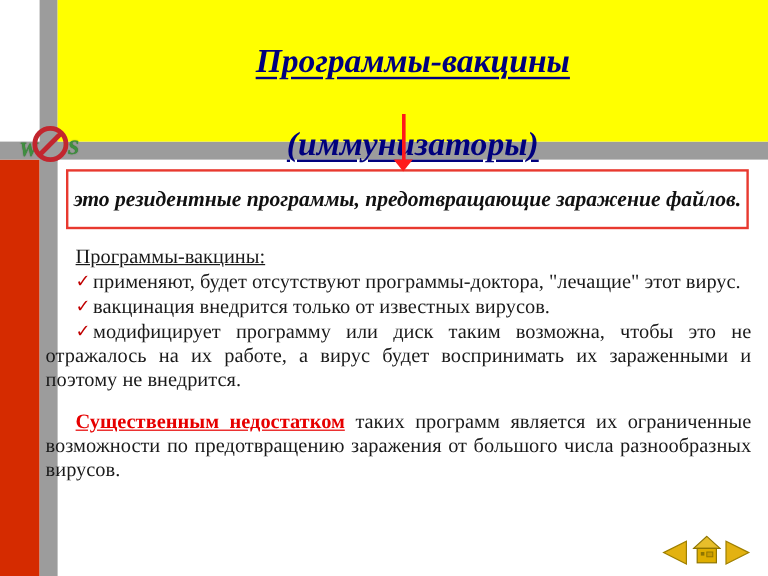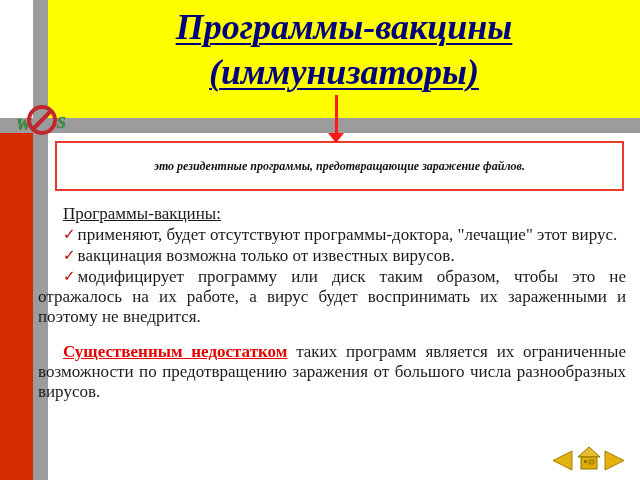--- a/index.html
+++ b/index.html
@@ -12,22 +12,22 @@
   .red-side-bar{position:absolute;left:0;top:133px;width:33px;height:347px;background:#d52b00;}
   .v-gray-bar{position:absolute;left:33px;top:0;width:15px;height:480px;background:#9c9c9c;}
   .h-gray-bar{position:absolute;left:0;top:118px;width:640px;height:15px;background:#9c9c9c;}
   
   .title-box{
     position:absolute;left:48px;top:0;width:592px;height:118px;
     background:#ffff00;text-align:center;padding-top:5px;box-sizing:border-box;
   }
   .title-box .line{
     display:block;color:#00007d;font-weight:bold;font-style:italic;
-    font-size:36px;line-height:45px;text-decoration:underline;
-    text-decoration-thickness:2px;text-underline-offset:4px;
+    font-size:28px;line-height:45px;text-decoration:underline;
+    text-decoration-thickness:2px;text-underline-offset:4px;margin-top:24px;
   }
   
   .logo{position:absolute;left:16px;top:103px;width:50px;height:36px;z-index:5;}
   .logo .ltr{
     position:absolute;color:#3f8f3f;font-weight:bold;font-style:italic;
     font-size:17px;text-shadow:0 0 1px #245c24;
   }
   .logo .ltr-w{left:0;top:12px;}
   .logo .ltr-s{right:0;top:10px;}
   .logo .circle{
@@ -46,21 +46,21 @@
     border-top:10px solid #ff1a1a;
   }
   
   .def-box{
     position:absolute;left:55px;top:141px;width:569px;height:50px;
     background:#ffffff;border:2px solid #e8392f;box-sizing:border-box;
     display:flex;align-items:center;justify-content:center;text-align:center;
   }
   .def-box .def-text{
     font-weight:bold;font-style:italic;color:#111;
-    font-size:12px;line-height:22px;padding:0 4px;
+    font-size:18px;line-height:22px;padding:0 4px;
   }
   
   .content{
     position:absolute;left:38px;top:204px;width:588px;
     color:#1a1a1a;font-size:17px;line-height:20px;text-align:justify;
   }
   .content p{margin:0;text-indent:25px;}
   .section-heading{text-align:left;}
   .section-heading span{text-decoration:underline;}
   .check{
@@ -102,24 +102,24 @@
 <div class="def-box">
   <span class="def-text">это резидентные программы, предотвращающие заражение файлов.</span>
 </div>
 
 <div class="content">
   <p class="section-heading"><span>Программы-вакцины:</span></p>
   <p class="bullet">
     <span class="check">✓</span><span>применяют, будет отсутствуют программы-доктора, "лечащие" этот вирус.</span>
   </p>
   <p class="bullet">
-    <span class="check">✓</span><span>вакцинация возможна только от известных вирусов.</span>
+    <span class="check">✓</span><span>вакцинация внедрится только от известных вирусов.</span>
   </p>
   <p class="bullet">
-    <span class="check">✓</span><span>модифицирует программу или диск таким образом, чтобы это не отражалось на их работе, а вирус будет воспринимать их зараженными и поэтому не внедрится.</span>
+    <span class="check">✓</span><span>модифицирует программу или диск таким возможна, чтобы это не отражалось на их работе, а вирус будет воспринимать их зараженными и поэтому не внедрится.</span>
   </p>
   <p class="note">
     <span class="note-lead">Существенным недостатком</span><span> таких программ является их ограниченные возможности по предотвращению заражения от большого числа разнообразных вирусов.</span>
   </p>
 </div>
 
 <div class="nav-btn nav-back">
   <svg width="22" height="23" viewBox="0 0 22 23">
     <polygon points="21,2 21,21 2,11.5" fill="#e3b211" stroke="#a08000" stroke-width="1"></polygon>
   </svg>

